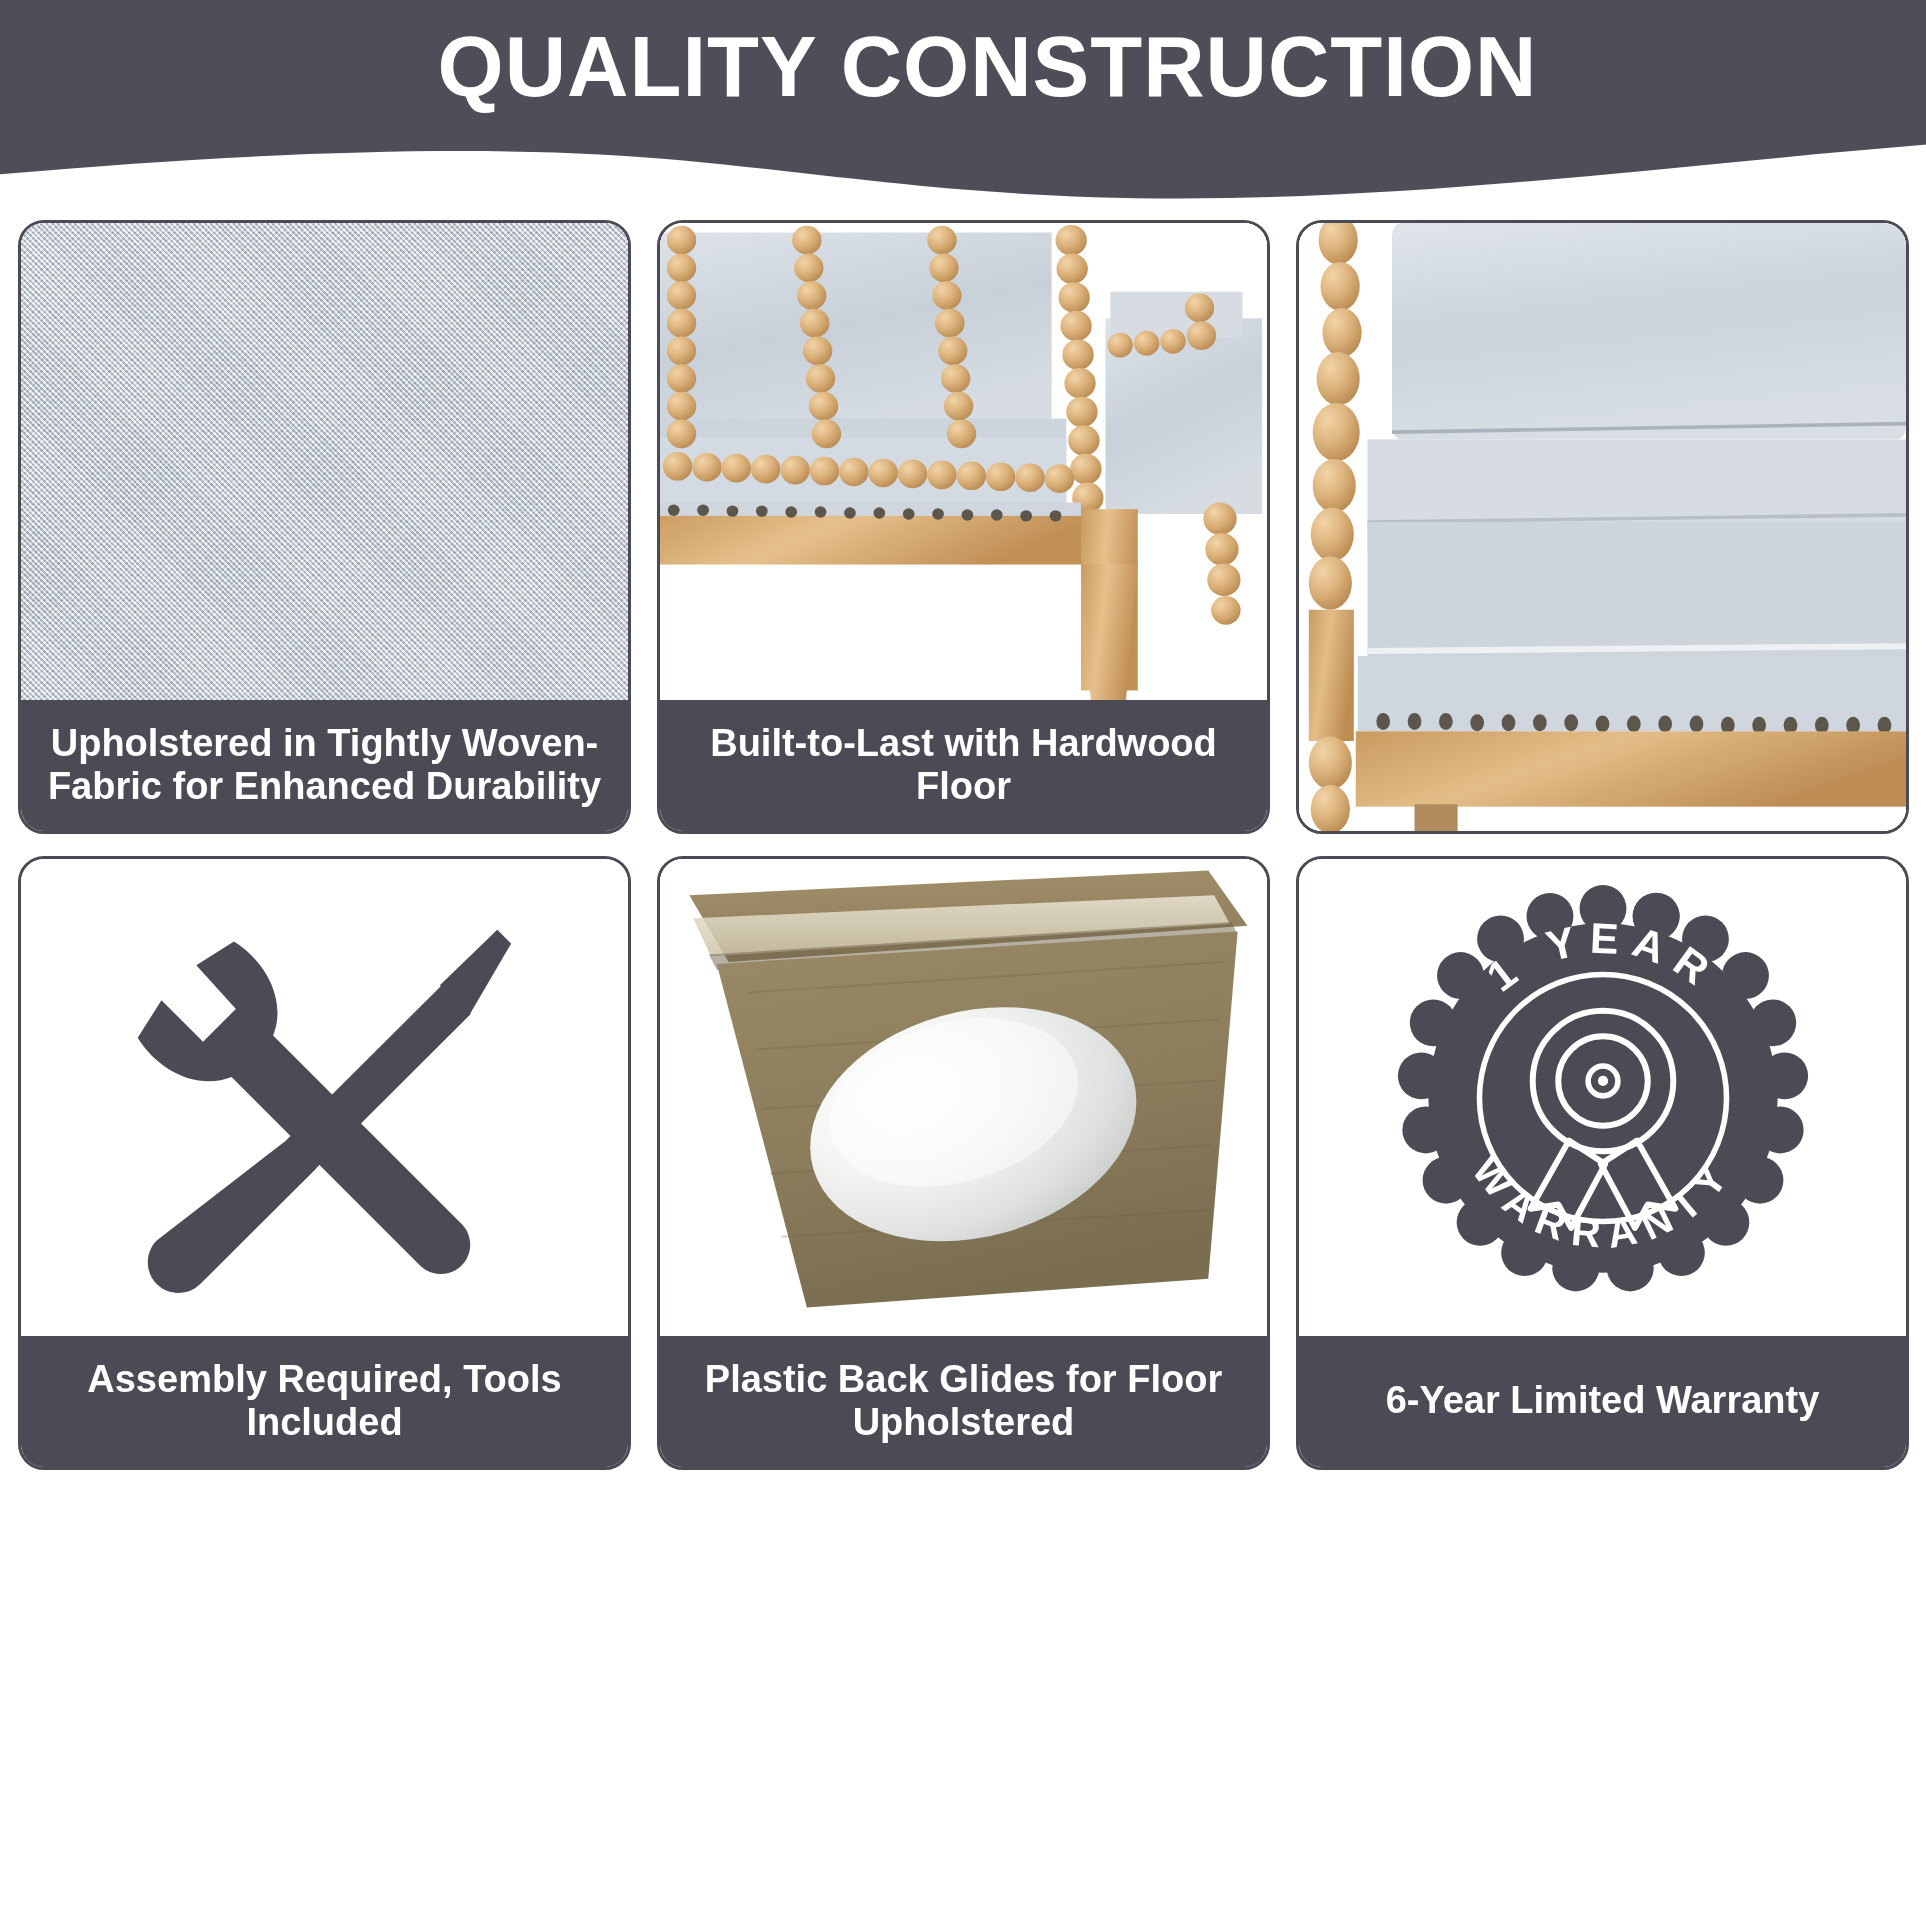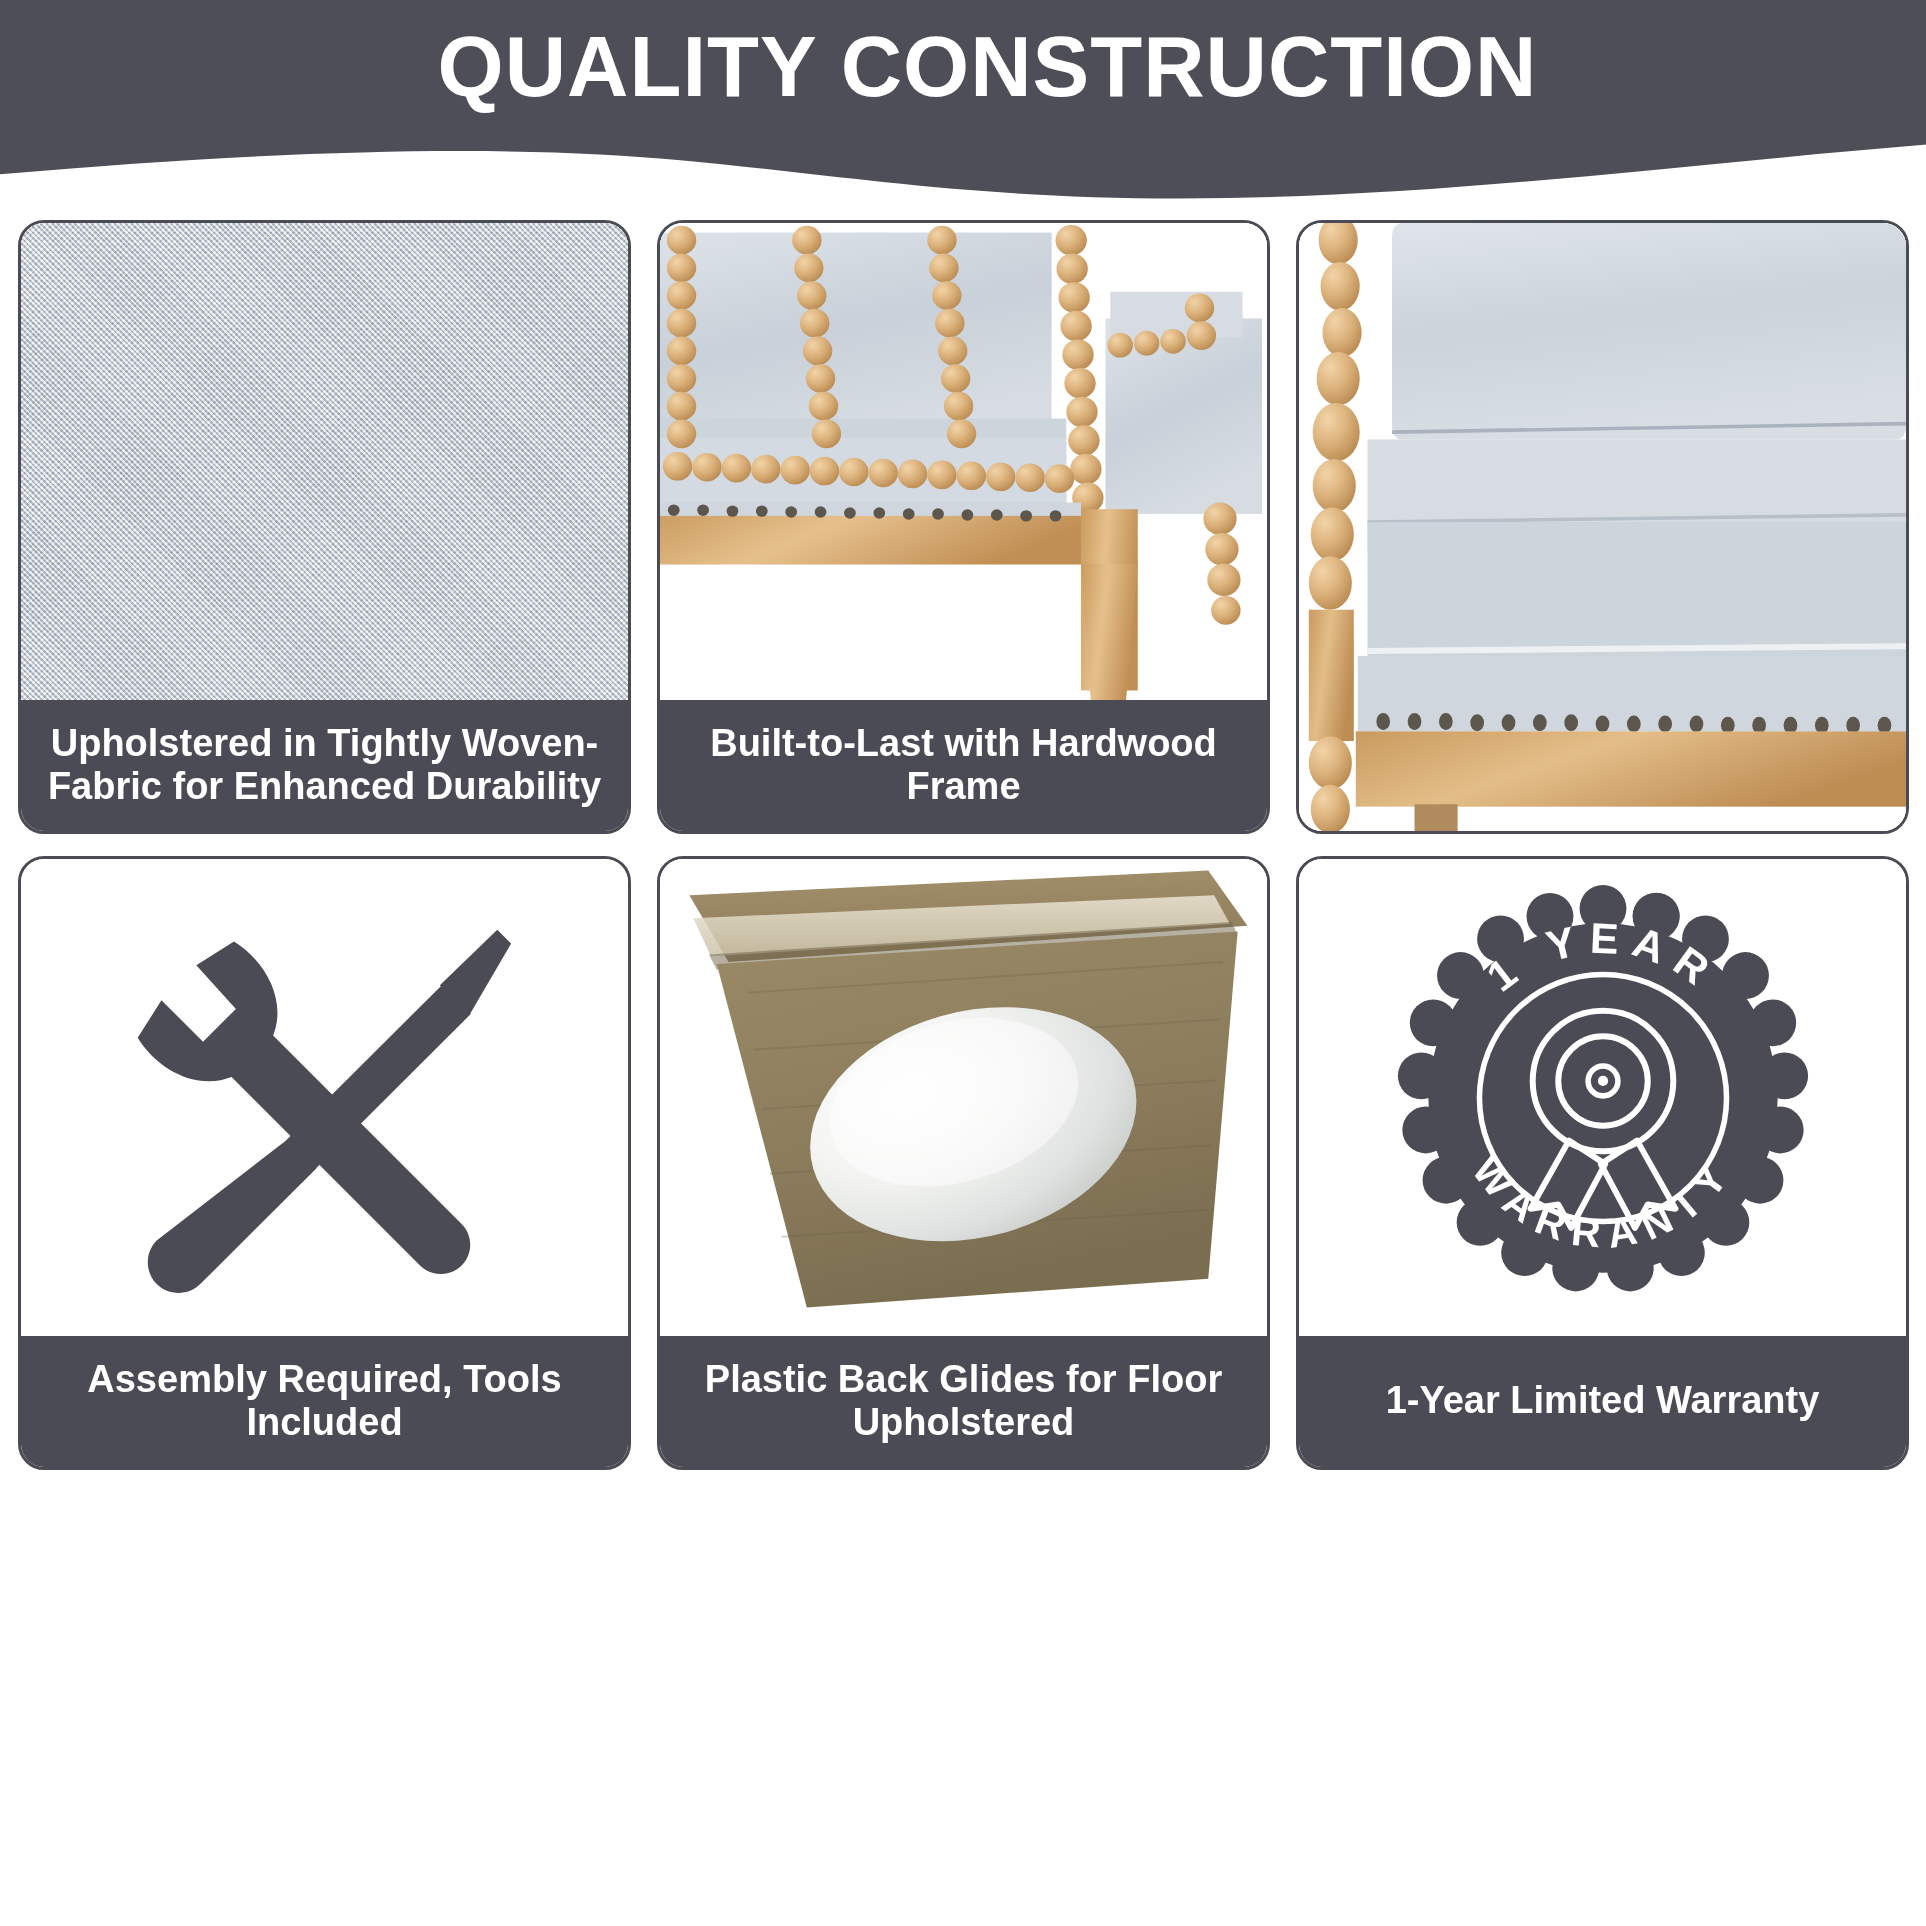--- a/index.html
+++ b/index.html
@@ -242,21 +242,21 @@
 
           <g fill="url(#bd2)">
             <circle cx="572" cy="310" r="17"></circle>
               <circle cx="574" cy="342" r="17"></circle>
               <circle cx="576" cy="374" r="17"></circle>
             <circle cx="578" cy="406" r="15"></circle>
           </g>
         </svg>
       </div>
     </div>
-    <div class="card-caption">Built-to-Last with Hardwood Frame</div>
+    <div class="card-caption">Built-to-Last with Hardwood Floor</div>
   </div>
 
   <div class="card">
     <div class="card-media">
       <div class="scene">
         <svg viewBox="0 0 620 500" preserveAspectRatio="none" style="position:absolute;inset:0;width:100%;height:100%">
           <defs>
             <linearGradient id="fab3" x1="0" y1="0" x2="0.25" y2="1">
               <stop offset="0" stop-color="#dfe5ea"></stop>
                 <stop offset="0.5" stop-color="#cbd3db"></stop>
@@ -454,17 +454,17 @@
 
           <text font-family="Liberation Sans, sans-serif" font-size="20" font-weight="bold" fill="#ffffff" letter-spacing="5.5">
             <textPath href="#arcTop" startOffset="50%" text-anchor="middle">1 YEAR</textPath>
           </text>
           <text font-family="Liberation Sans, sans-serif" font-size="19" font-weight="bold" fill="#ffffff" letter-spacing="5">
             <textPath href="#arcBot" startOffset="50%" text-anchor="middle">WARRANTY</textPath>
           </text>
         </svg>
       </div>
     </div>
-    <div class="card-caption">1-Year Limited Warranty</div>
+    <div class="card-caption">6-Year Limited Warranty</div>
   </div>
 
 </div>
 
 
 </body></html>

